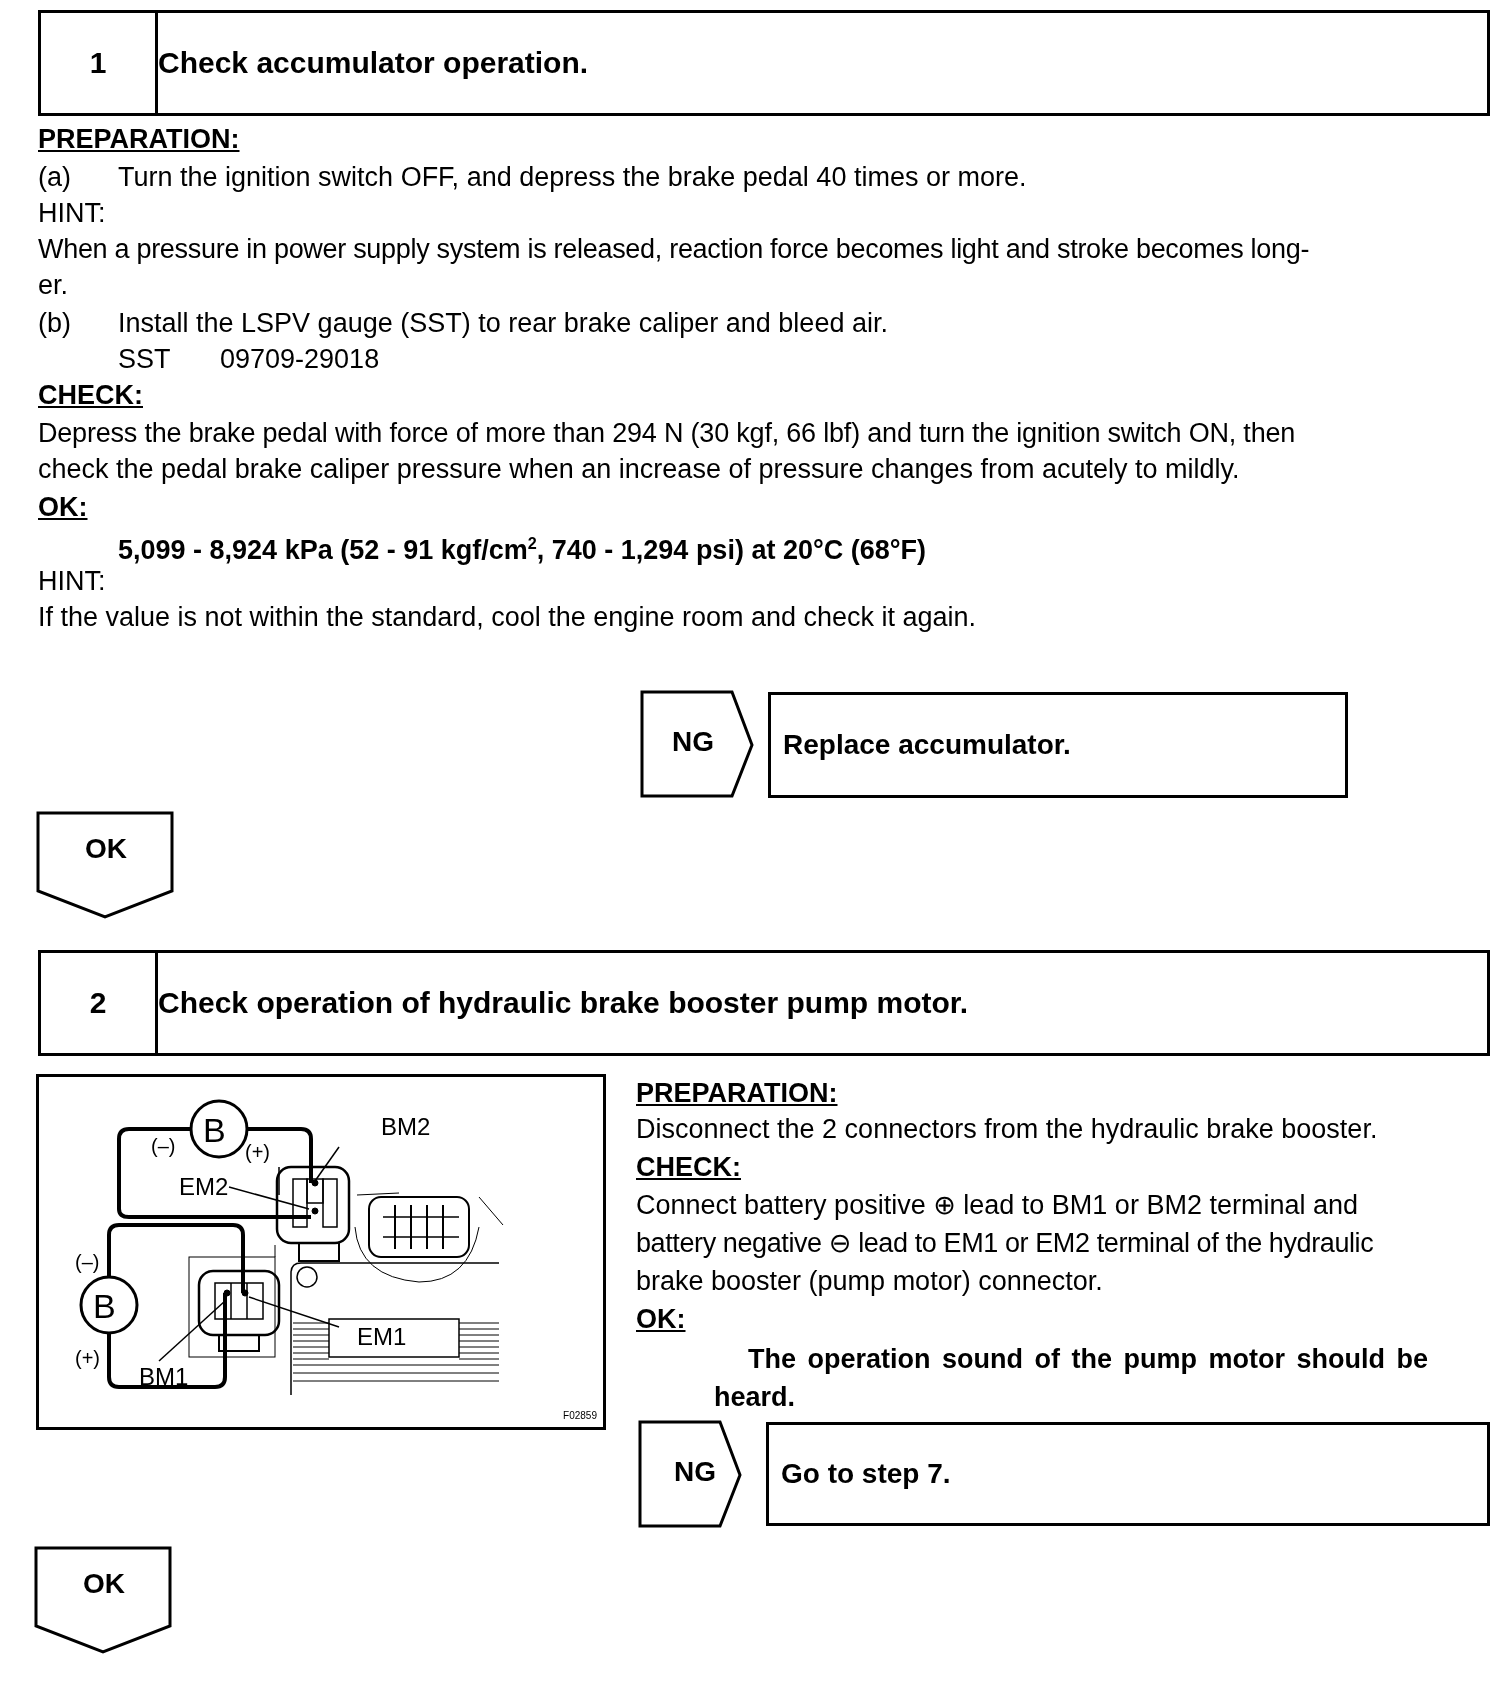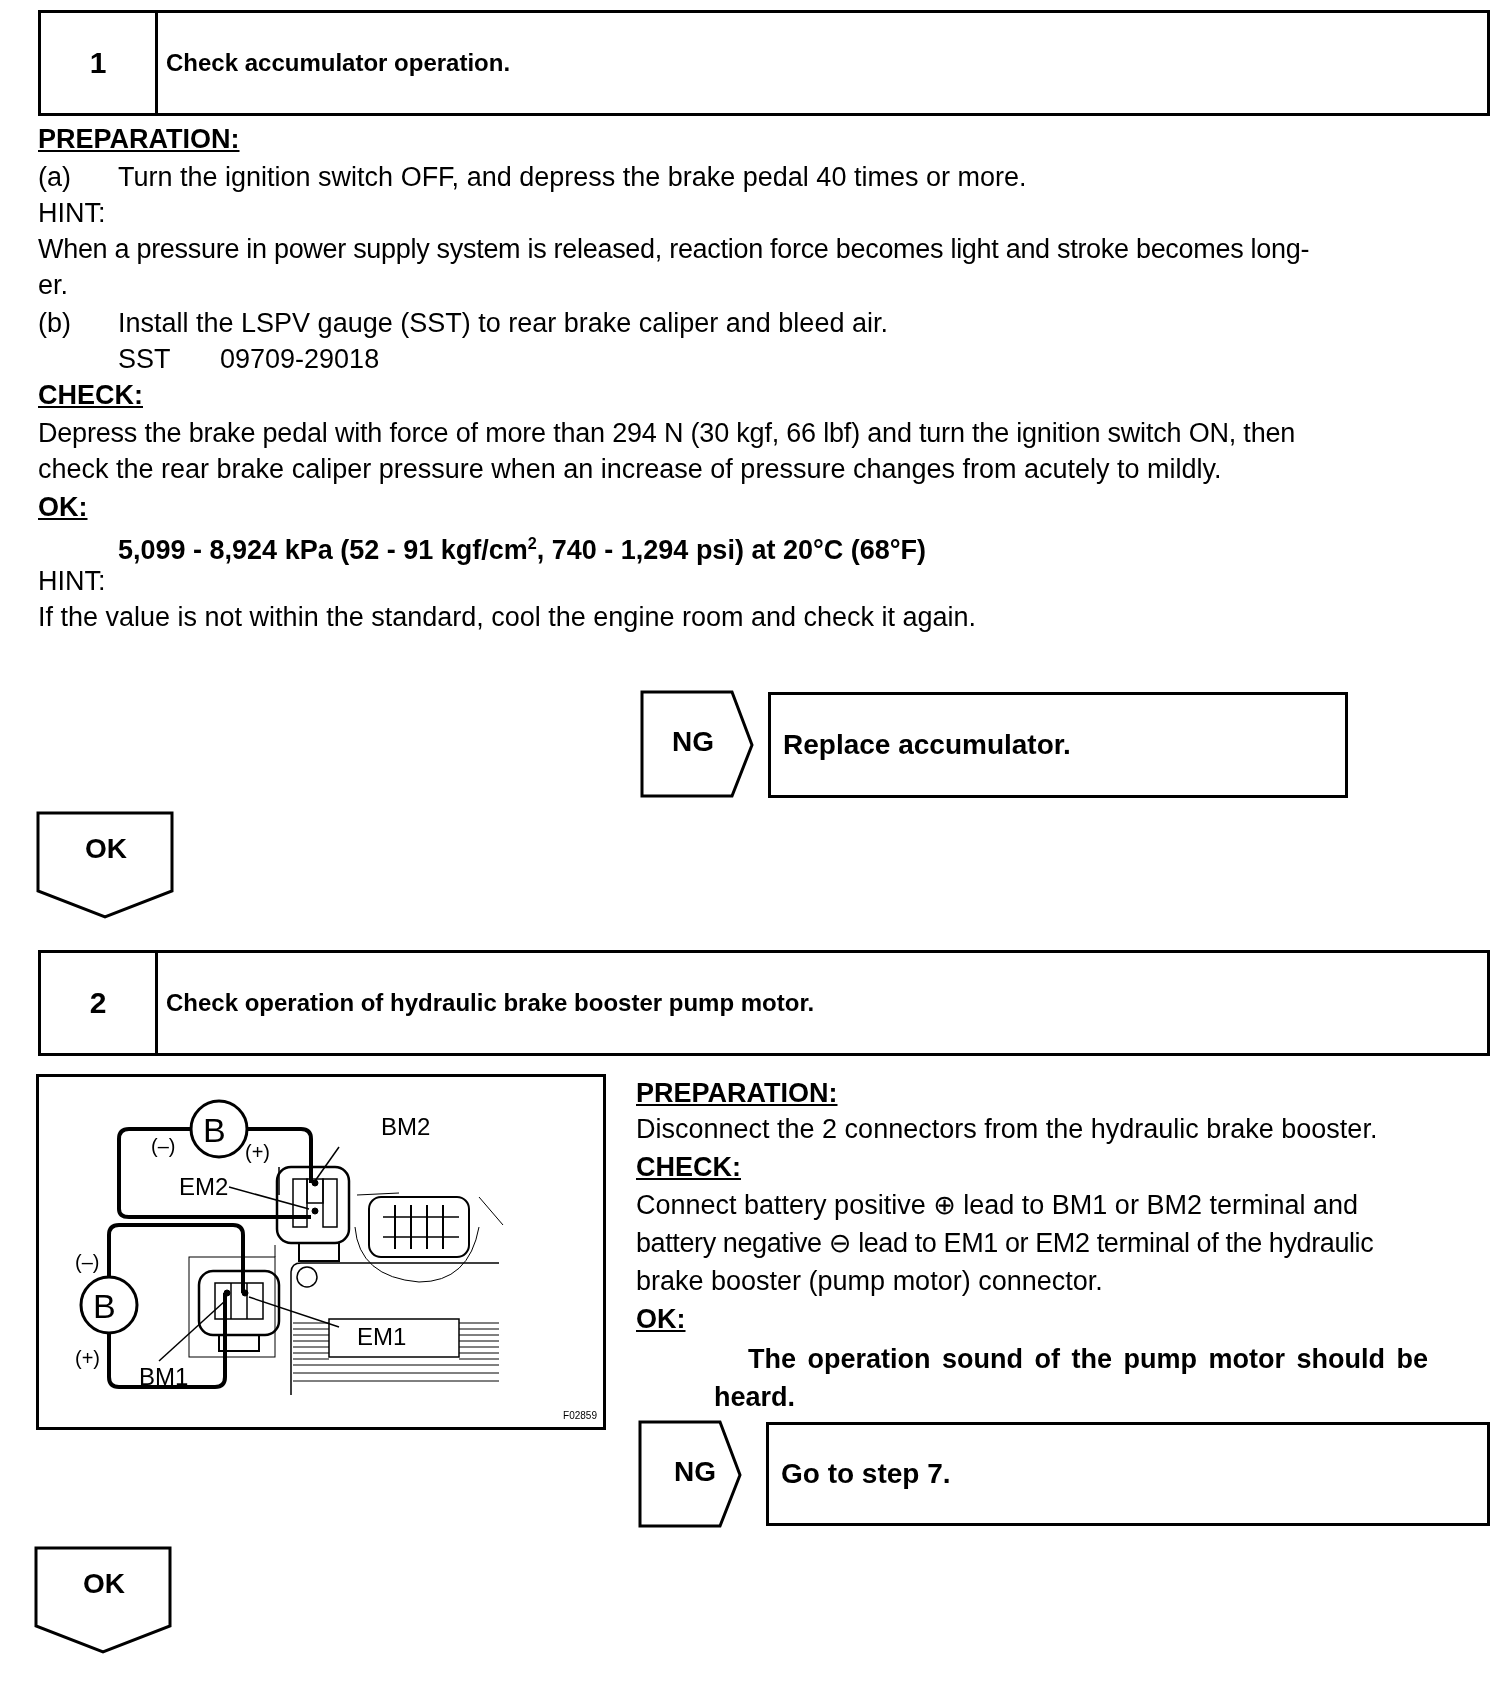--- a/index.html
+++ b/index.html
@@ -11,22 +11,22 @@
   .abs { position: absolute; }
   .stepbox {
     position: absolute; left: 38px; width: 1452px; height: 106px;
     border: 3px solid #000; box-sizing: border-box; display: flex;
   }
   .stepnum {
     width: 114px; border-right: 3px solid #000; display: flex;
     align-items: center; justify-content: center; font-weight: bold; font-size: 30px;
   }
   .steptitle {
-    flex: 1; display: flex; align-items: center; padding-left: 8px;
-    font-weight: bold; font-size: 24px;
+    flex: 1; display: flex; align-items: center; padding-left: 0;
+    font-weight: bold; font-size: 30px;
   }
   .line { position: absolute; white-space: nowrap; line-height: 34px; }
   .hdr { font-weight: bold; text-decoration: underline; }
   .bold { font-weight: bold; }
   .ng-wrap { position: absolute; height: 108px; }
   .ng-label {
     position: absolute; font-weight: bold; font-size: 28px;
   }
   .ng-target {
     position: absolute; border: 3px solid #000; box-sizing: border-box;
@@ -59,21 +59,21 @@
 <div class="line" style="left:118px; top:160px;">Turn the ignition switch OFF, and depress the brake pedal 40 times or more.</div>
 <div class="line" style="left:38px; top:196px;">HINT:</div>
 <div class="line" style="left:38px; top:232px; letter-spacing:-0.3px;">When a pressure in power supply system is released, reaction force becomes light and stroke becomes long-</div>
 <div class="line" style="left:38px; top:268px;">er.</div>
 <div class="line" style="left:38px; top:306px;">(b)</div>
 <div class="line" style="left:118px; top:306px;">Install the LSPV gauge (SST) to rear brake caliper and bleed air.</div>
 <div class="line" style="left:118px; top:342px;">SST</div>
 <div class="line" style="left:220px; top:342px;">09709-29018</div>
 <div class="line hdr" style="left:38px; top:378px;">CHECK:</div>
 <div class="line" style="left:38px; top:416px; letter-spacing:-0.2px;">Depress the brake pedal with force of more than 294 N (30 kgf, 66 lbf) and turn the ignition switch ON, then</div>
-<div class="line" style="left:38px; top:452px;">check the rear brake caliper pressure when an increase of pressure changes from acutely to mildly.</div>
+<div class="line" style="left:38px; top:452px;">check the pedal brake caliper pressure when an increase of pressure changes from acutely to mildly.</div>
 <div class="line hdr" style="left:38px; top:490px;">OK:</div>
 <div class="line bold" style="left:118px; top:526px;"><span>5,099 - 8,924 kPa (52 - 91 kgf/cm</span><sup>2</sup><span>, 740 - 1,294 psi) at 20°C (68°F)</span></div>
 <div class="line" style="left:38px; top:564px;">HINT:</div>
 <div class="line" style="left:38px; top:600px;">If the value is not within the standard, cool the engine room and check it again.</div>
 
 <div class="ng-wrap" style="left:640px; top:690px; width:850px;">
   <svg class="abs" style="left:0; top:0;" width="130" height="110">
     <polygon points="2,2 92,2 112,55 92,106 2,106" fill="#fff" stroke="#000" stroke-width="3"></polygon>
   </svg>
   <div class="ng-label" style="left:32px; top:36px;">NG</div>

